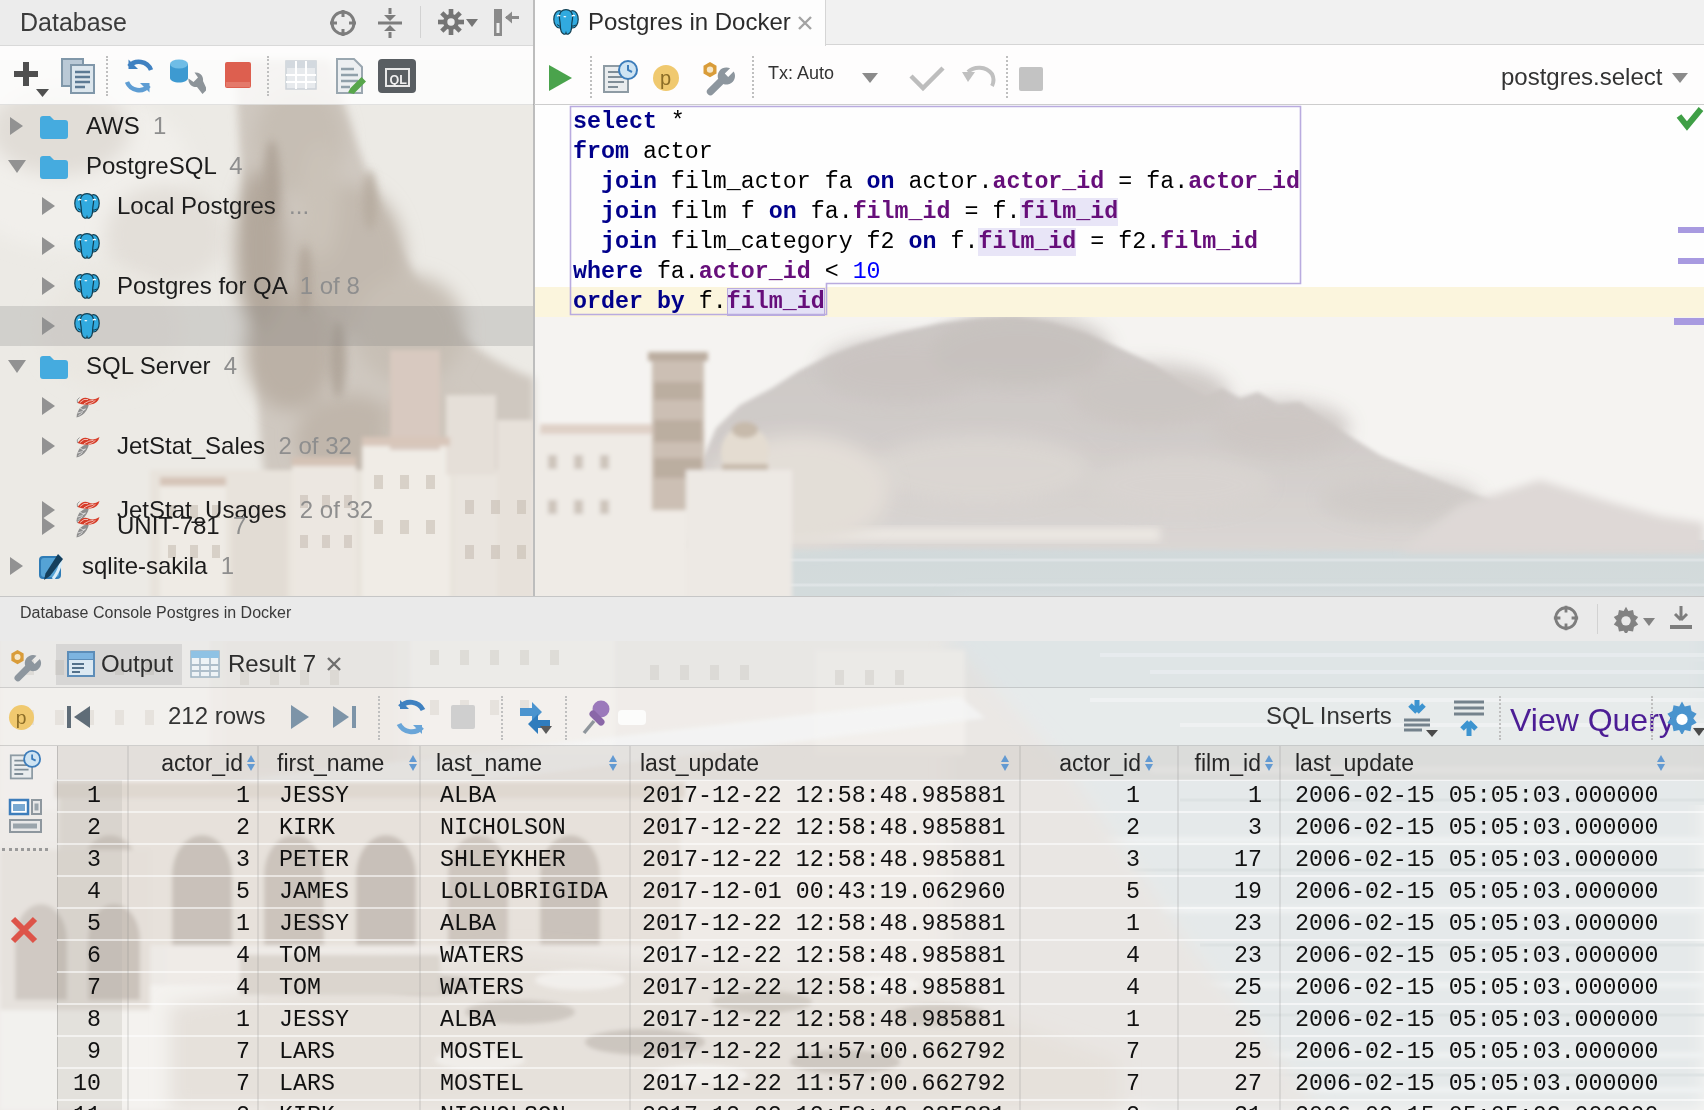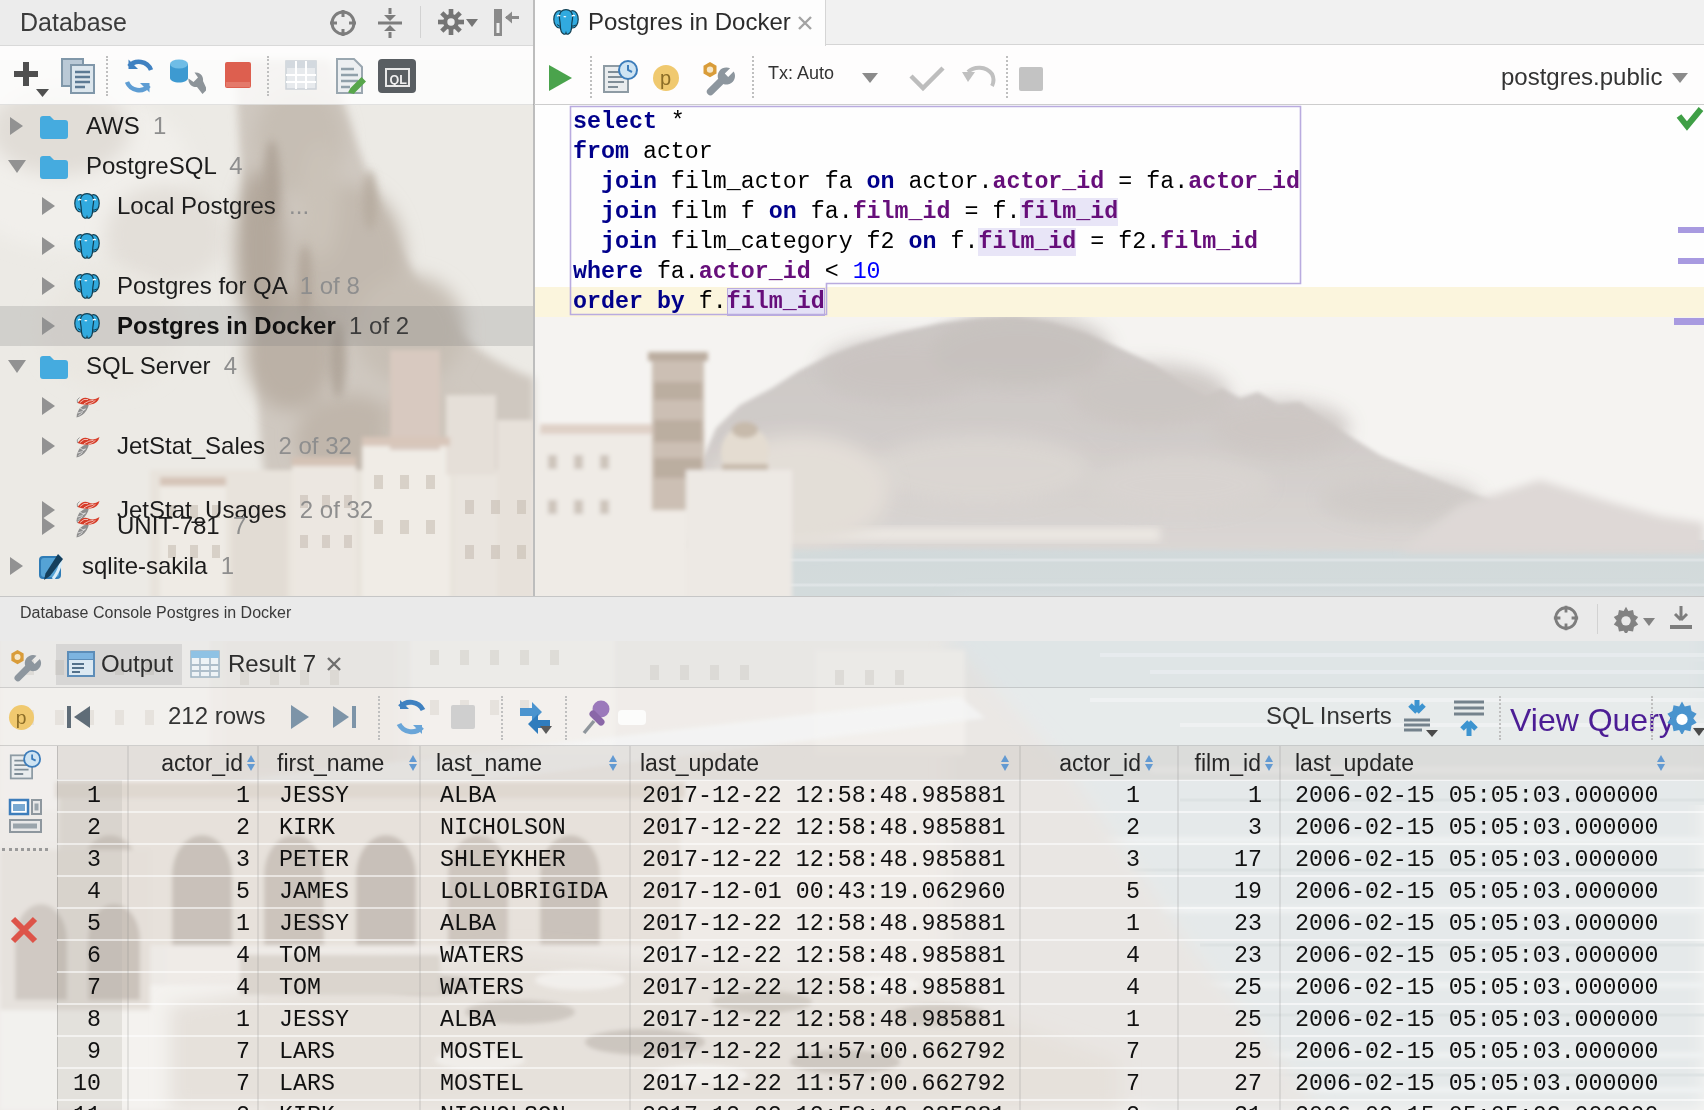--- a/index.html
+++ b/index.html
@@ -420,21 +420,20 @@
  <svg class="pg" style="left:73px" width="28" height="28" viewBox="0 0 28 28">
       <use href="#pgic"></use>
     </svg>
  <div class="tlabel" style="left:117px">Postgres for QA <span class="cnt">&nbsp;1 of 8</span></div>
 </div>
 <div class="trow" style="top:306px">
  <div class="tri-r" style="left:42px;top:11px"></div>
  <svg class="pg" style="left:73px" width="28" height="28" viewBox="0 0 28 28">
       <use href="#pgic"></use>
     </svg>
- <div class="tlabel" style="left:117px;font-weight:bold;color:#111">Postgres in Docker <span style="font-weight:normal;color:#3c3c3c">&nbsp;1 of 2</span></div>
 </div>
 <div class="trow" style="top:346px">
  <div class="tri-d" style="left:8px;top:14px"></div>
  <svg class="folder" style="left:38px" width="30" height="30" viewBox="0 0 30 30">
       <use href="#folderic"></use>
     </svg>
  <div class="tlabel" style="left:86px">SQL Server <span class="cnt">&nbsp;4</span></div>
 </div>
 <div class="trow" style="top:386px">
  <div class="tri-r" style="left:42px;top:11px"></div>
@@ -505,21 +504,21 @@
     <path d="M3 12 L15 24 L35 4" stroke="#bdbdbd" stroke-width="4.5" fill="none"></path>
   </svg>
 <svg class="icon" style="left:960px;top:62px" width="40" height="32" viewBox="0 0 40 32">
 <path d="M8 10 C14 4 26 4 32 12 C34 16 34 20 32 24" stroke="#c0c0c0" stroke-width="4" fill="none"></path>
 <path d="M2 10 h13 l-7 10 z" fill="#c0c0c0"></path>
 </svg>
 <div class="dotsep" style="left:1006px;top:56px;height:42px"></div>
 <svg class="icon" style="left:1018px;top:66px" width="26" height="26" viewBox="0 0 26 26">
     <rect x="1" y="1" width="24" height="24" rx="2" fill="#c3c3c3"></rect>
   </svg>
-<div class="abs" style="left:1501px;top:63px;font-size:24px;color:#333">postgres.public</div>
+<div class="abs" style="left:1501px;top:63px;font-size:24px;color:#333">postgres.select</div>
 <div class="abs" style="left:1672px;top:73px;width:0;height:0;border-left:8px solid transparent;border-right:8px solid transparent;border-top:10px solid #8b8b8b"></div>
 
 <div class="abs" style="left:535px;top:105px;width:1169px;height:182px;background:#fefefe"></div>
 <div class="abs" style="left:535px;top:287px;width:1169px;height:30px;background:#fbf5dd"></div>
 <div class="abs" style="left:1020px;top:198px;width:98px;height:28px;background:#e8e5f7"></div>
 <div class="abs" style="left:978px;top:228px;width:98px;height:28px;background:#e8e5f7"></div>
 <div class="abs" style="left:727px;top:288px;width:98px;height:28px;background:#e4e1f6;border:1px solid #b9abdf;box-sizing:border-box"></div>
 <svg class="abs" style="left:0;top:0" width="1704" height="400" viewBox="0 0 1704 400">
 <path d="M570.5 106.5 H1300.5 V283.5 H826.5 V314.5 H570.5 Z" fill="none" stroke="#b9abdf" stroke-width="1.6"></path>
 </svg>

